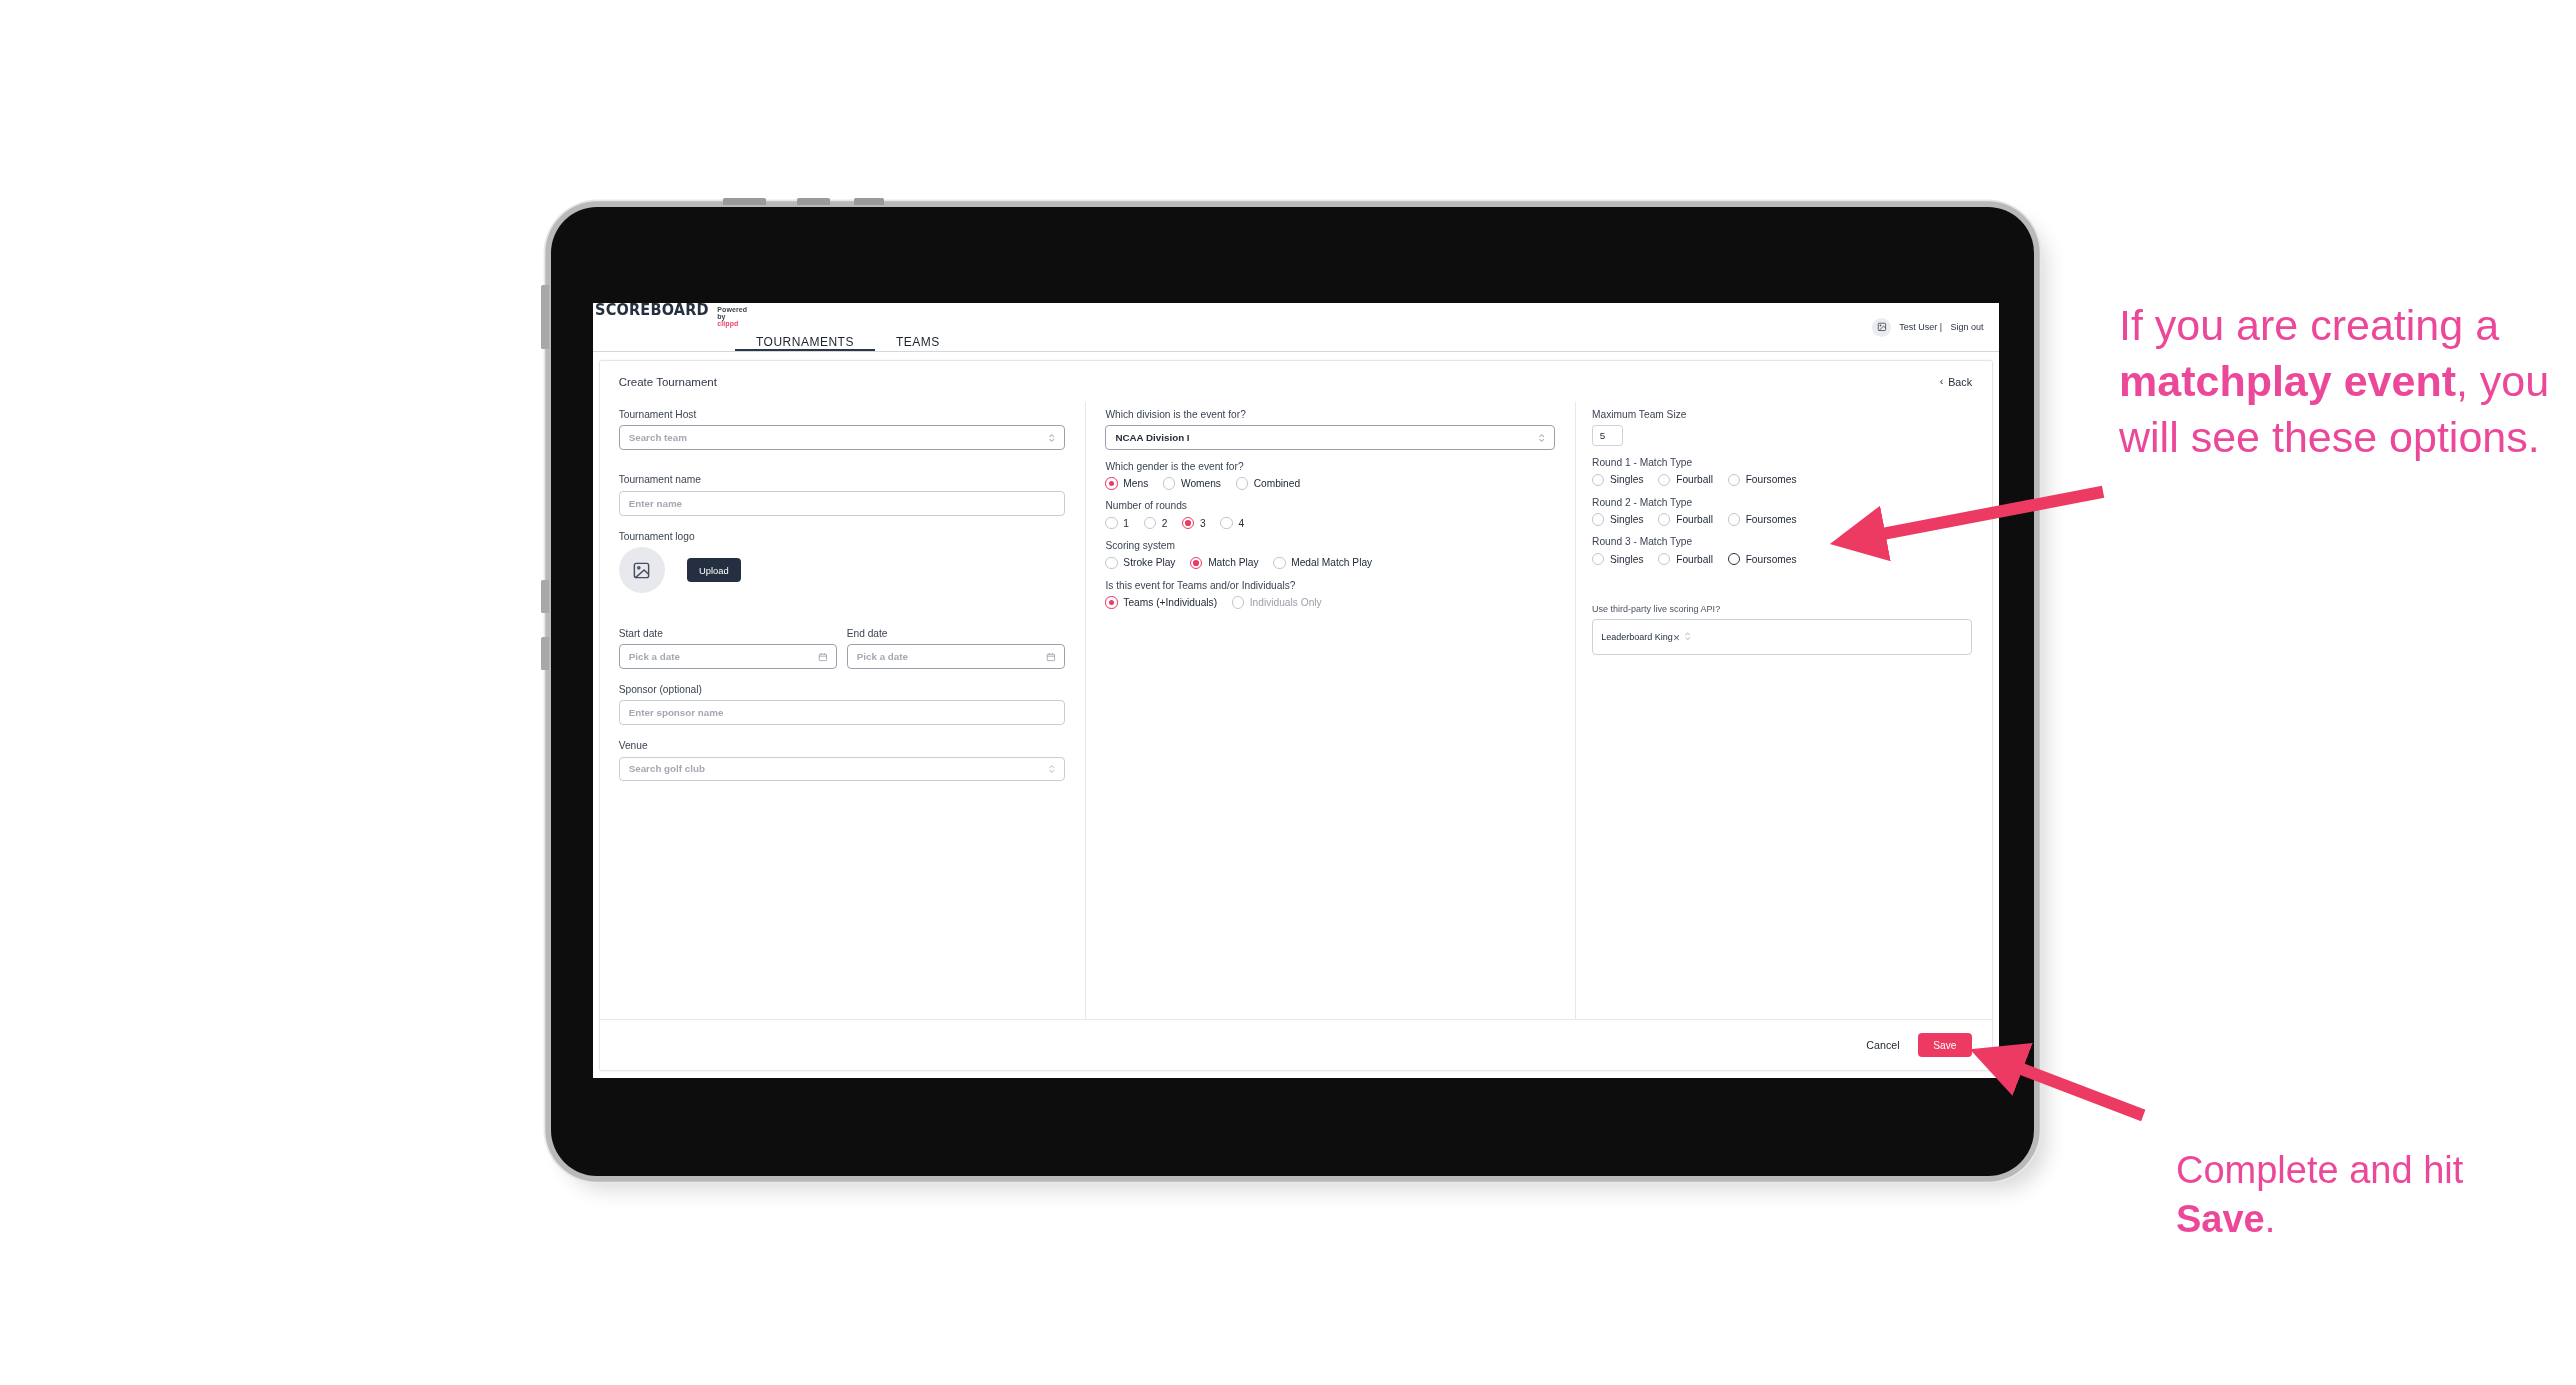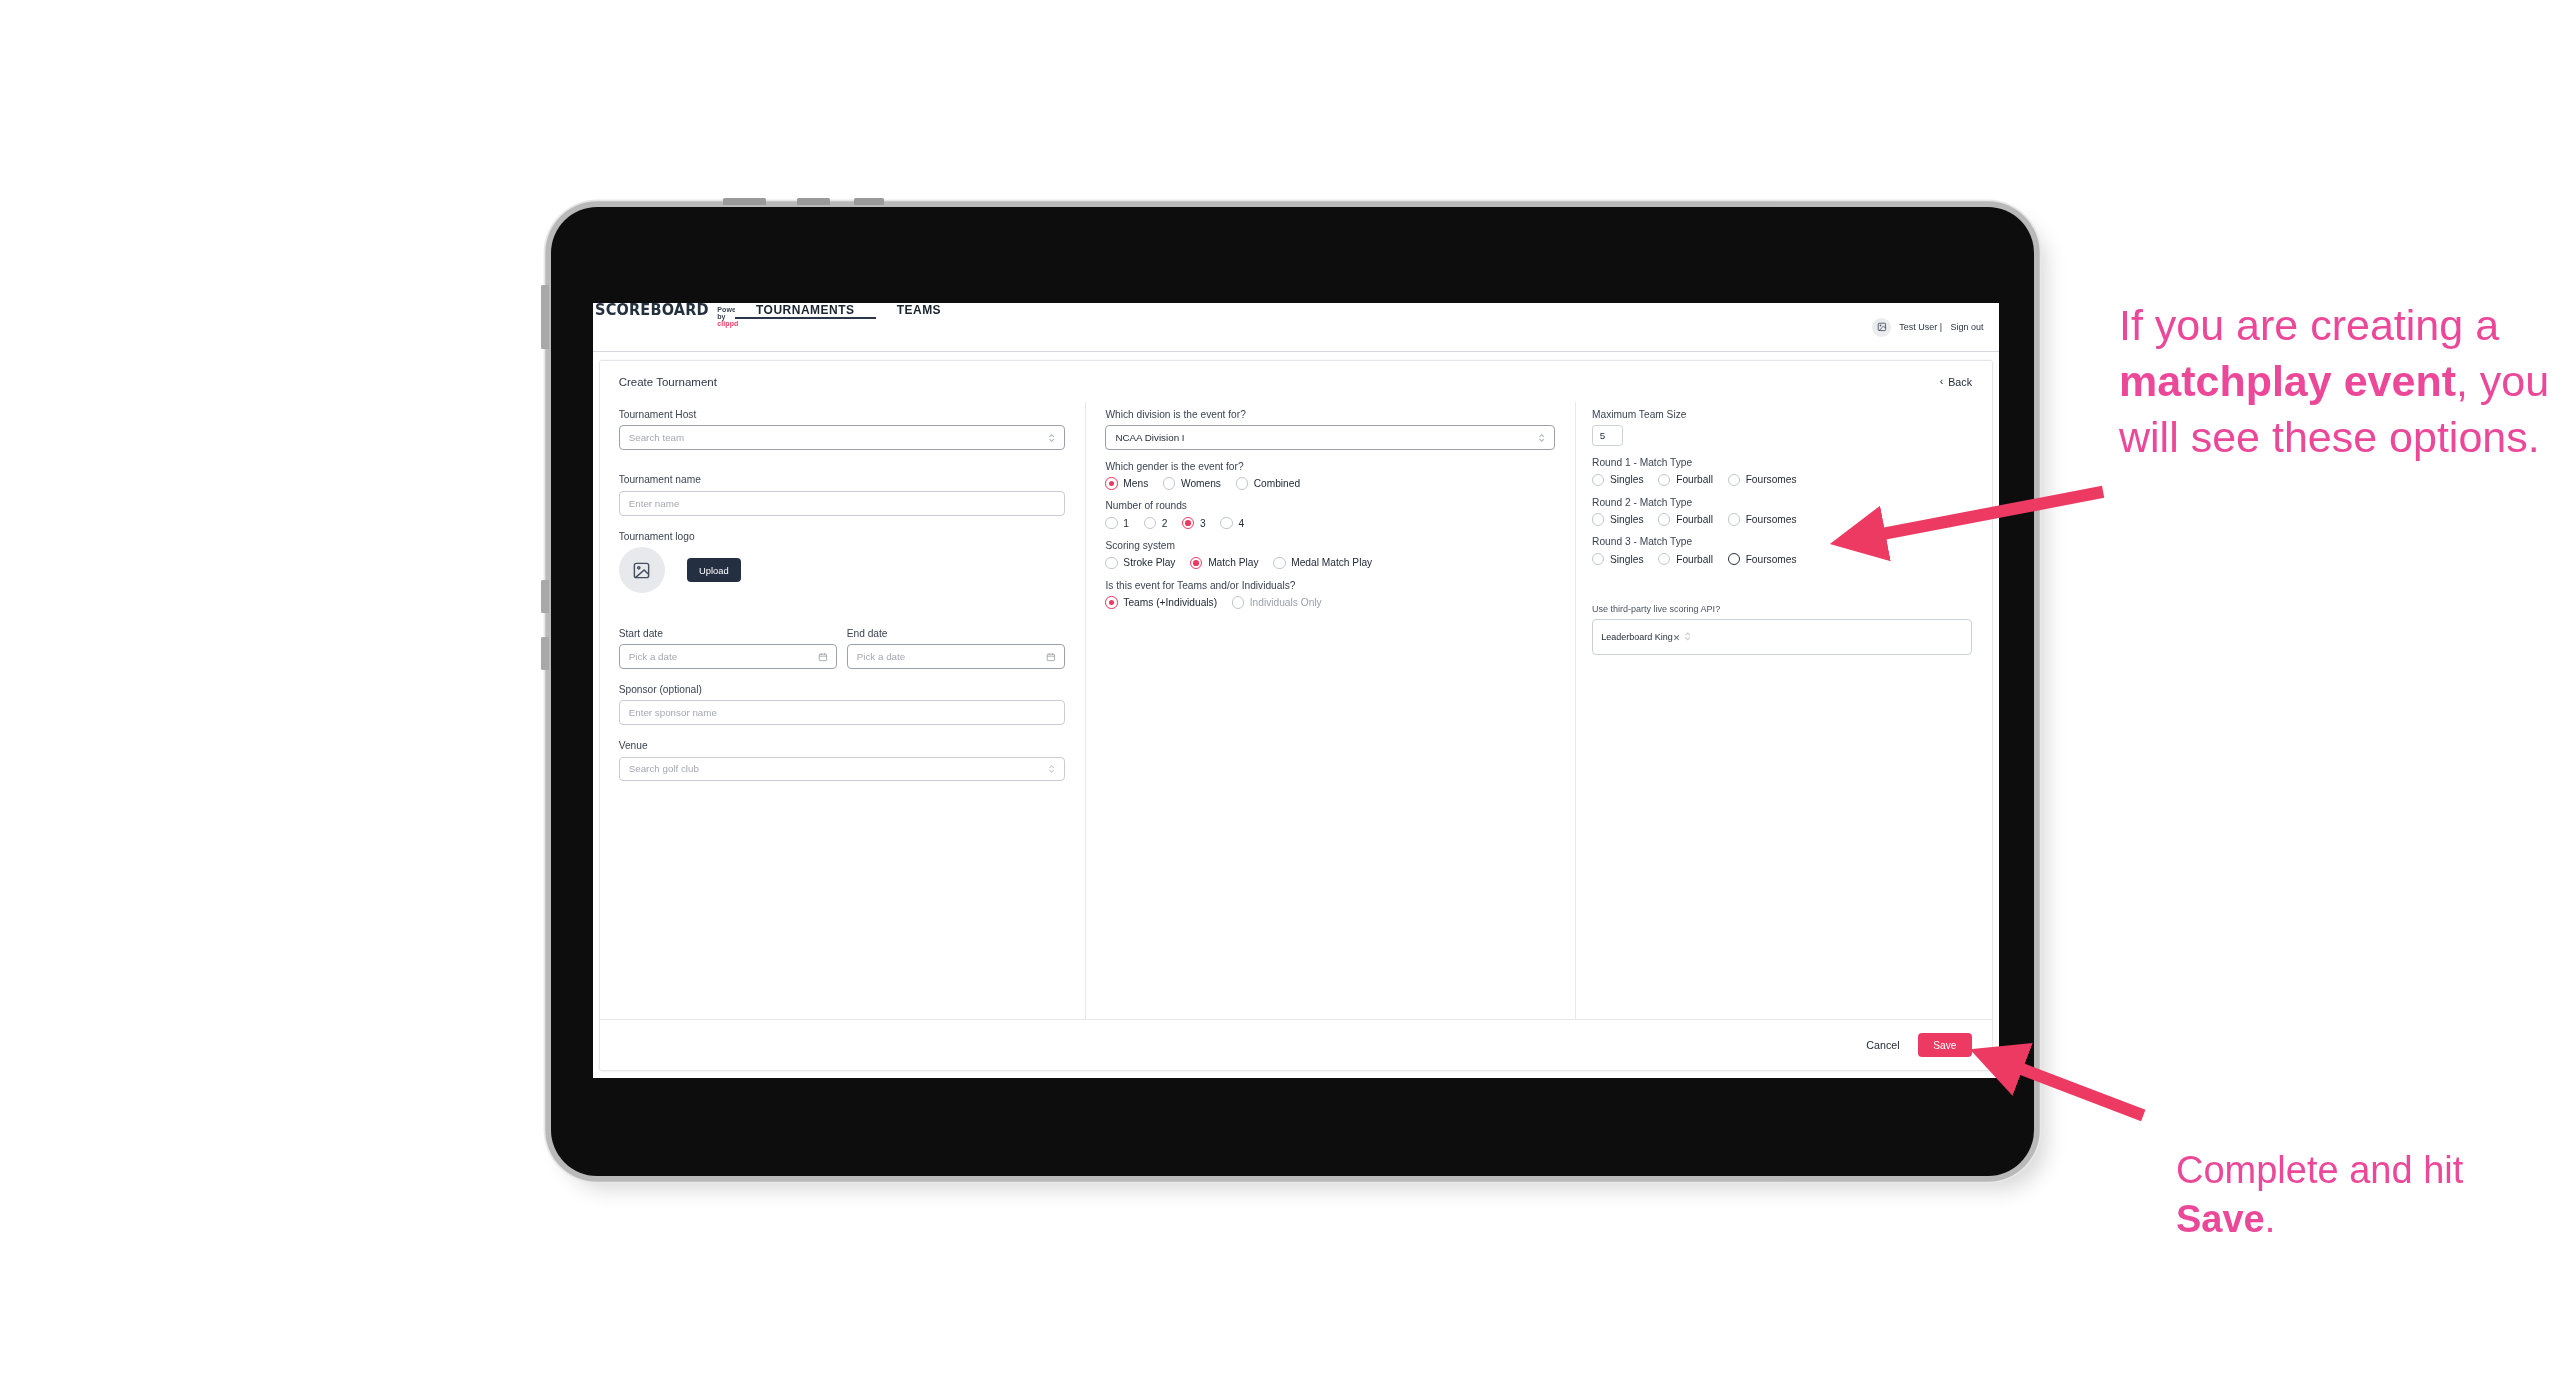--- a/index.html
+++ b/index.html
@@ -68,21 +68,21 @@
   }
   .brand-sub {
     font-size: 7px;
     color: #3b4452;
     margin-top: 2.5px;
     font-weight: 600;
     letter-spacing: 0.1px;
   }
   .brand-sub b { color: #ef4264; font-weight: 700; }
 
-  .navtabs { display: flex; align-items: flex-start; font-weight: bold; }
+  .navtabs { display: flex; align-items: flex-end; }
   .navtab {
     display: flex; align-items: center;
     padding: 0 21px;
     font-size: 12px;
     letter-spacing: 0.5px;
     color: #1c2430;
     border-bottom: 2.5px solid transparent;
     cursor: pointer;
     background: #fff;
   }
@@ -169,20 +169,21 @@
   .fgroup.tight { margin-bottom: 10.7px; }
 
   .fieldbox {
     position: relative;
     height: 24.6px;
     border: 0.8px solid #9aa0ab;
     border-radius: 4.1px;
     background: #fff;
     display: flex; align-items: center;
     padding: 0 9px;
+    font-weight: bold;
   }
   .fieldbox.light { border-color: #c9ccd3; }
   .fieldbox .ph { font-size: 9.8px; color: #a3a8b2; }
   .fieldbox .val { font-size: 9.8px; color: #252d3b; }
   .fieldbox .right-ic {
     position: absolute; right: 8.2px; top: 50%;
     transform: translateY(-50%);
     display: flex; align-items: center; gap: 6.6px;
   }
   .chev-ud { width: 7.4px; height: 10.7px; opacity: .55; }

